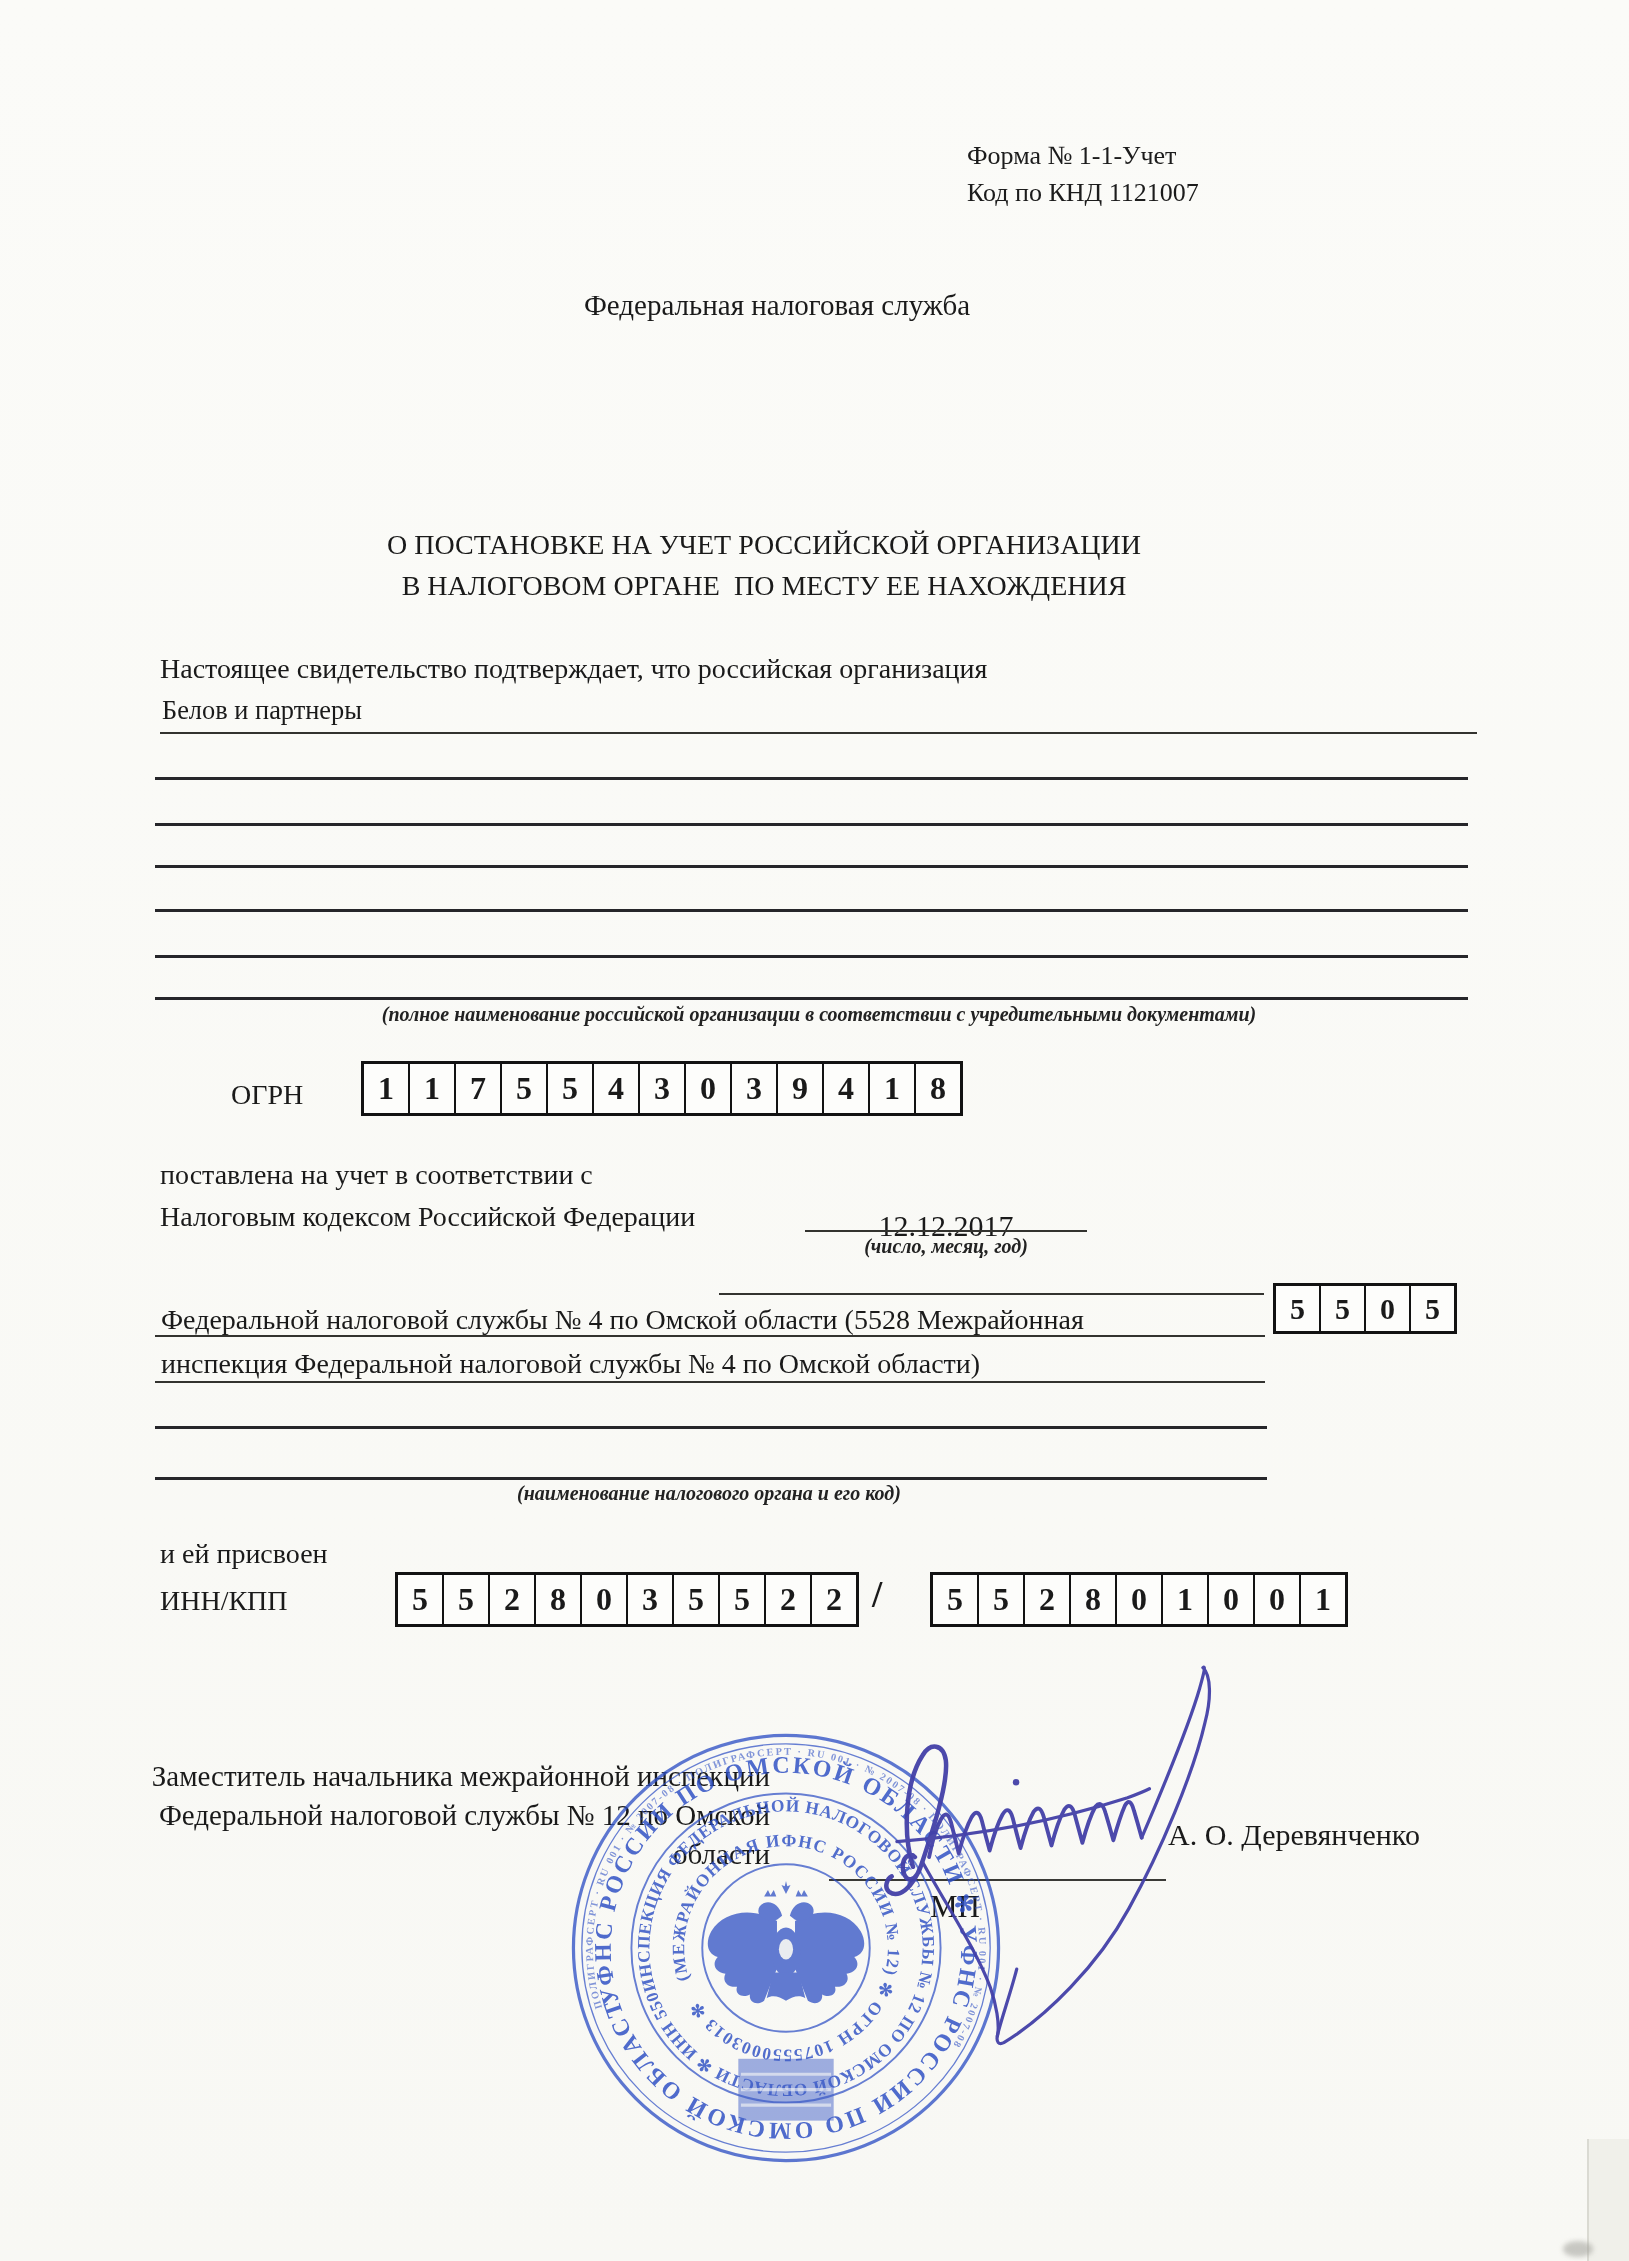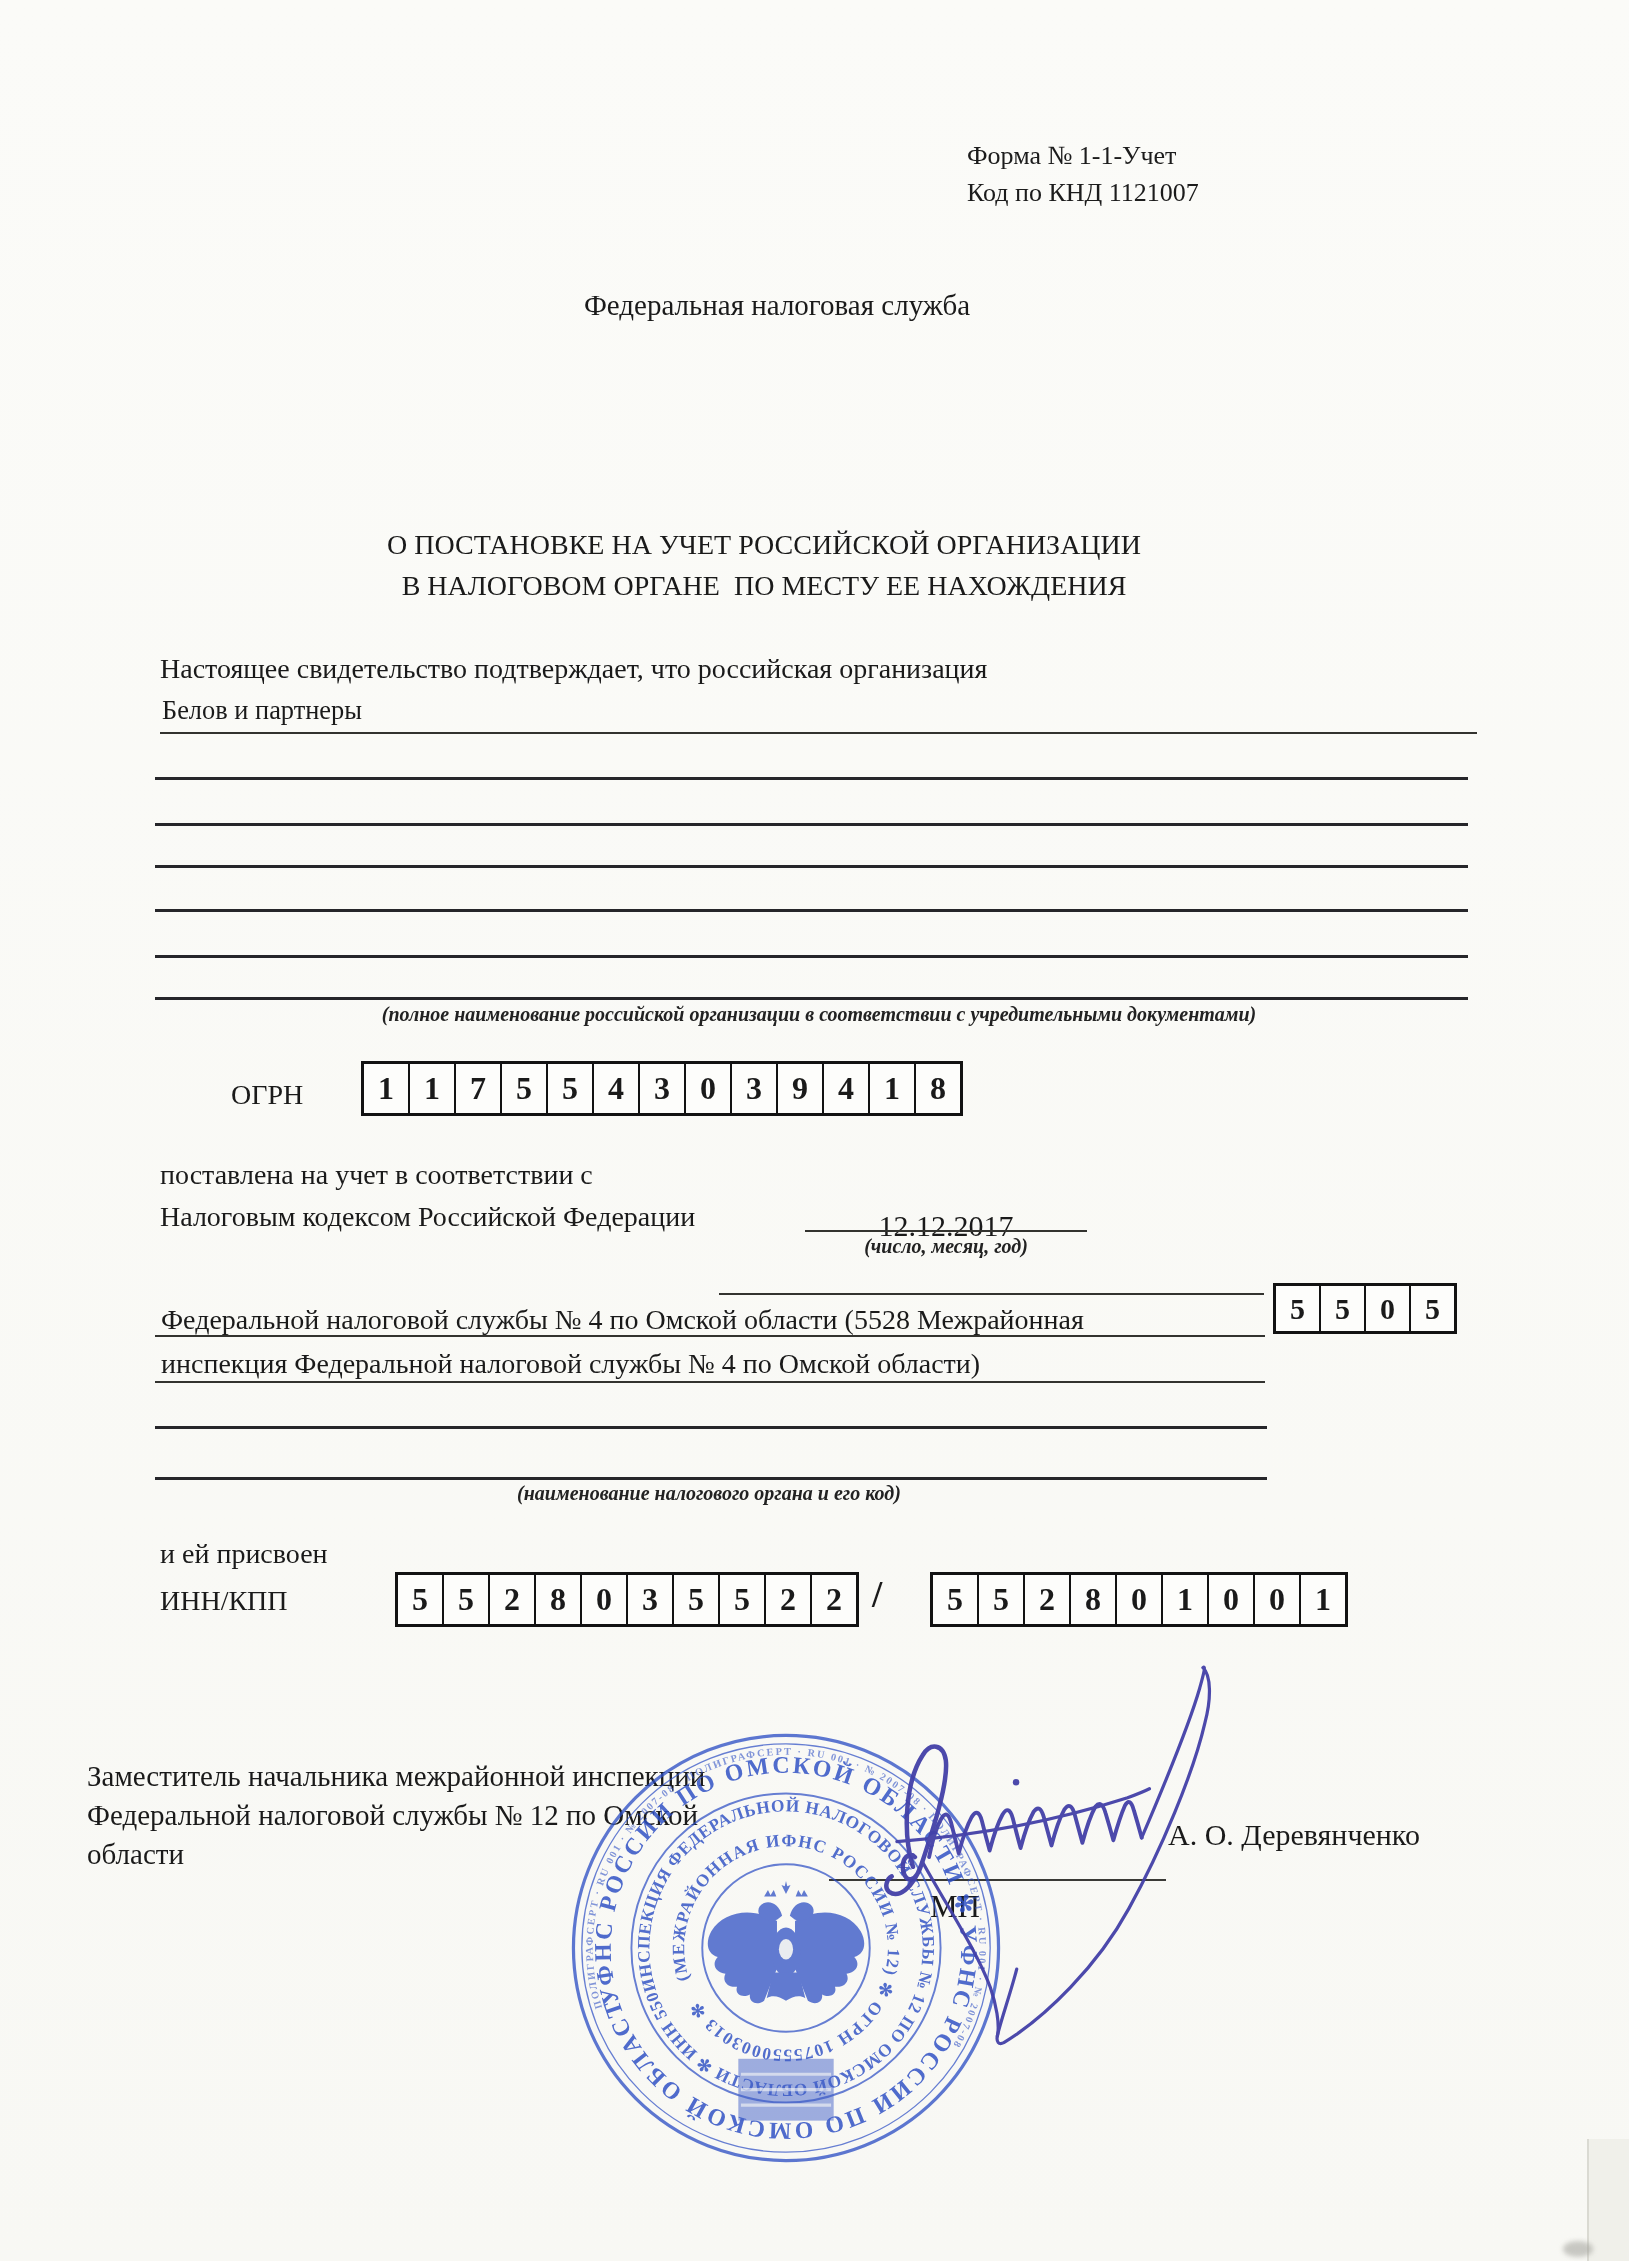--- a/index.html
+++ b/index.html
@@ -11,21 +11,21 @@
   .abs{position:absolute;}
   .right{text-align:left;}
   .center{text-align:center;}
   .b{font-weight:normal;}
   .i{font-style:italic;}
   .ws{white-space:pre-wrap;}
   .meta{font-size:26px; line-height:37px; color:#1c1c1c;}
   .agency{font-size:29px;}
   .doctitle{font-size:61px; letter-spacing:1.9px;}
   .subtitle{font-size:28px; line-height:41px;}
-  .bodytext{font-size:28px;}
+  .bodytext{font-size:28px;text-align:right;}
   .caption{font-size:20px; color:#222;font-weight:bold;}
   .rule{height:2.6px; background:#26262a;}
   .thinrule{height:1.9px; background:#33332f;}
   .cellrow{display:flex; border:3.2px solid #121212; background:#fdfdfb;}
   .cellrow .cell{
     width:44px; height:49px; border-left:2.6px solid #121212;
     display:flex; align-items:center; justify-content:center;
     font-size:32px; font-weight:bold; font-family:"Liberation Serif", serif;
   }
   .cellrow .cell:first-child{border-left:none;}

